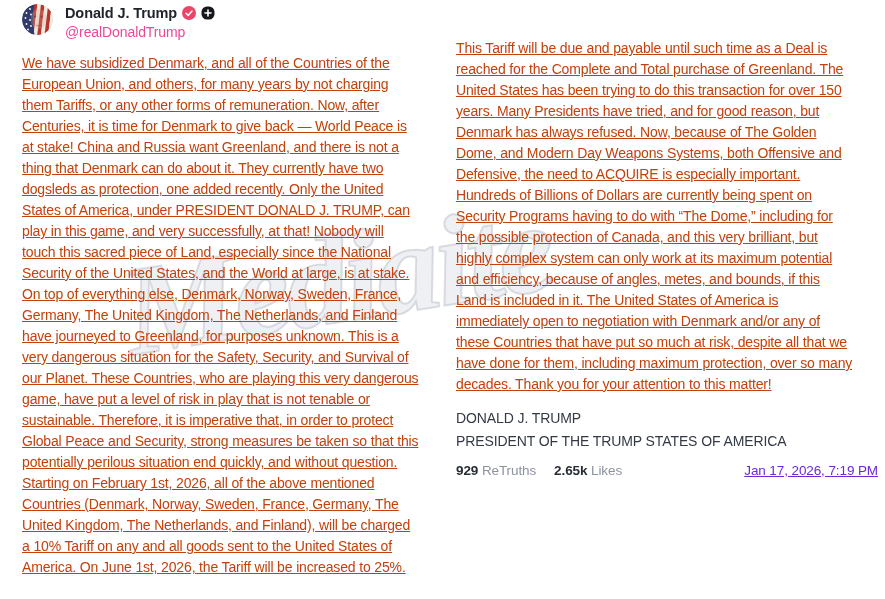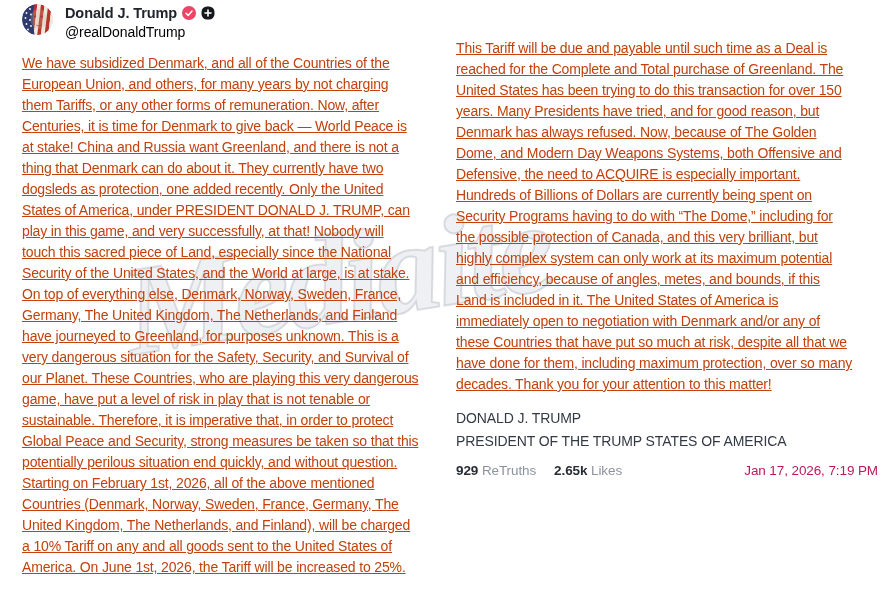--- a/index.html
+++ b/index.html
@@ -62,21 +62,21 @@
     font-weight: 700;
     color: #20242c;
     letter-spacing: -0.1px;
     cursor: pointer;
   }
   .badge { display: inline-flex; }
   .badge svg { display: block; }
   .handle {
     margin-top: 3px;
     font-size: 14px;
-    color: #000000;
+    color: #ec4899;
     letter-spacing: -0.1px;
     cursor: pointer;
   }
   
   .body-text {
     font-size: 14px;
     line-height: 21px;
     letter-spacing: -0.15px;
     color: #c2410c;
     white-space: pre-line;
@@ -109,21 +109,21 @@
     display: flex;
     justify-content: space-between;
     align-items: baseline;
     font-size: 13.5px;
     letter-spacing: -0.1px;
     gap: 44px;
   }
   .stat { margin-right: 18px; cursor: pointer; }
   .num { font-weight: 700; color: #272c35; }
   .lbl { color: #8c929e; }
-  .timestamp { color: #be185d; cursor: pointer; }
+  .timestamp { color: #6d28d9; cursor: pointer; text-decoration: underline; }
 </style>
 </head>
 <body>
 
 <div class="post">
 
   <div class="watermark">Mediaite</div>
 
   <header class="header">
     <div class="avatar">

